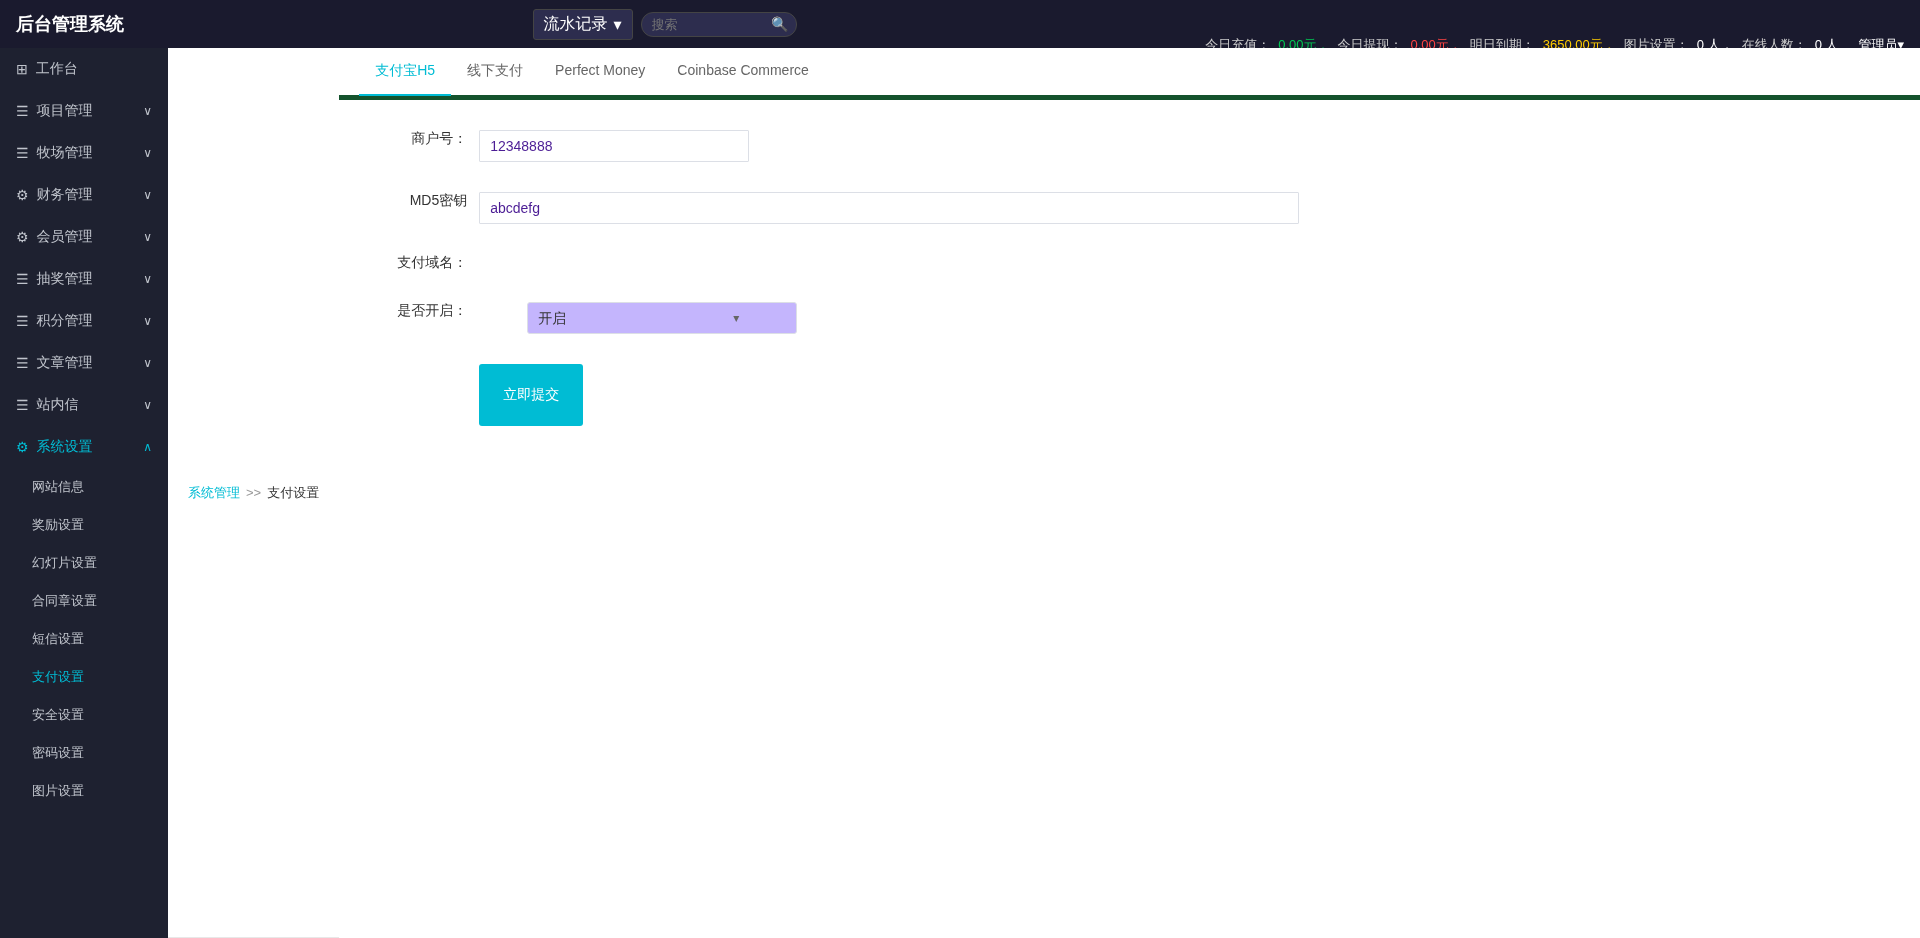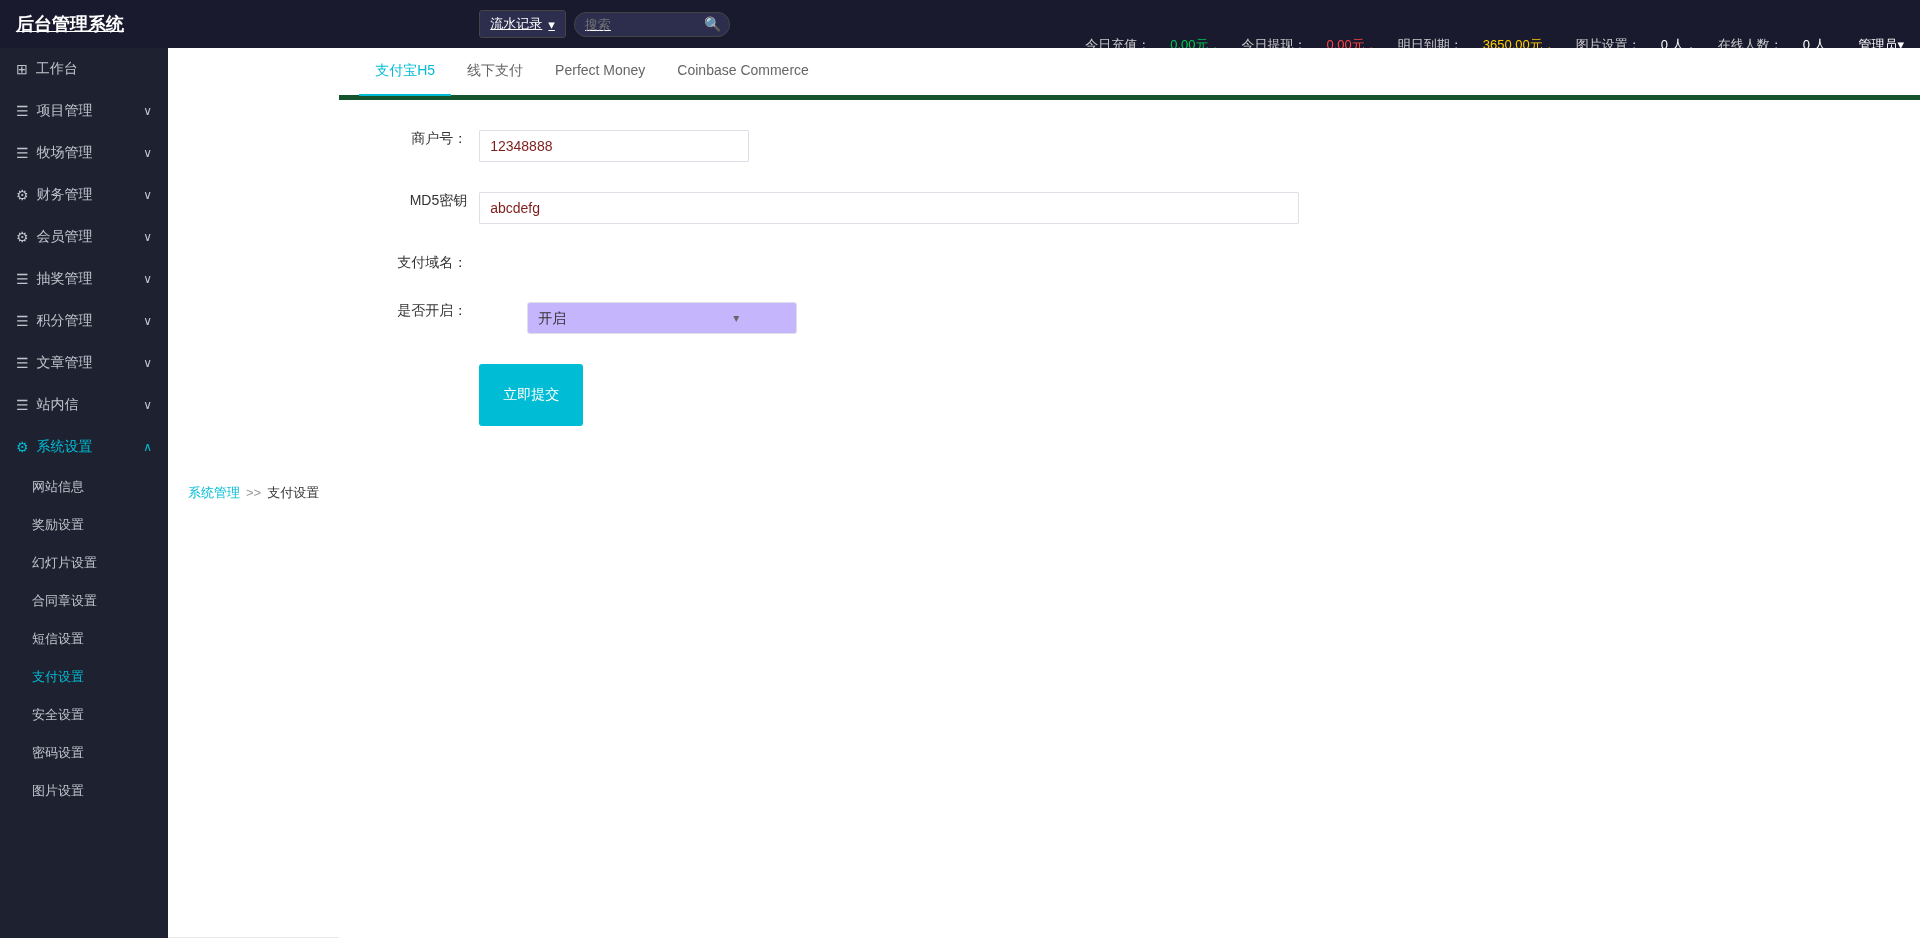--- a/index.html
+++ b/index.html
@@ -8,21 +8,20 @@
     
     .header {
       background: #1a1a2e;
       color: #fff;
       height: 48px;
       display: flex;
       align-items: center;
       padding: 0 16px;
       justify-content: space-between;
       flex-shrink: 0;
-      text-decoration: underline;
     }
     .header-logo {
       font-size: 18px;
       font-weight: bold;
       color: #fff;
       white-space: nowrap;
     }
     .header-center {
       display: flex;
       align-items: center;
@@ -31,21 +30,21 @@
     .header-dropdown {
       background: #2d2d4e;
       border: 1px solid #444;
       color: #fff;
       padding: 4px 10px;
       border-radius: 3px;
       cursor: pointer;
       display: flex;
       align-items: center;
       gap: 6px;
-      font-size: 13px;
+      font-size: 16px;
     }
     .header-search {
       background: #2d2d4e;
       border: 1px solid #444;
       color: #fff;
       padding: 4px 30px 4px 10px;
       border-radius: 12px;
       font-size: 13px;
       width: 156px;
       outline: none;
@@ -58,21 +57,21 @@
     .search-icon-btn {
       position: absolute;
       right: 8px;
       color: #aaa;
       cursor: pointer;
       font-size: 14px;
     }
     .header-stats {
       display: flex;
       align-items: center;
-      gap: 20px;
+      gap: 8px;
       font-size: 13px;
       color: #fff;
       margin-top: 42px;
     }
     .stat-label { color: #ccc; }
     .stat-green { color: #00c853; }
     .stat-red { color: #ff4444; }
     .stat-yellow { color: #ffcc00; }
     .admin-menu {
       color: #fff;
@@ -183,21 +182,21 @@
       color: #333;
       font-size: 14px;
       flex-shrink: 0;
     }
     .form-input {
       width: 270px;
       padding: 7px 10px;
       border: 1px solid #dcdfe6;
       border-radius: 1px;
       font-size: 14px;
-      color: #7f1d1d;
+      color: #4c1d95;
       outline: none;
     }
     .form-input-wide {
       width: 820px;
     }
     .form-select-wrapper {
       position: relative;
       width: 270px;
     }
     .form-select {

